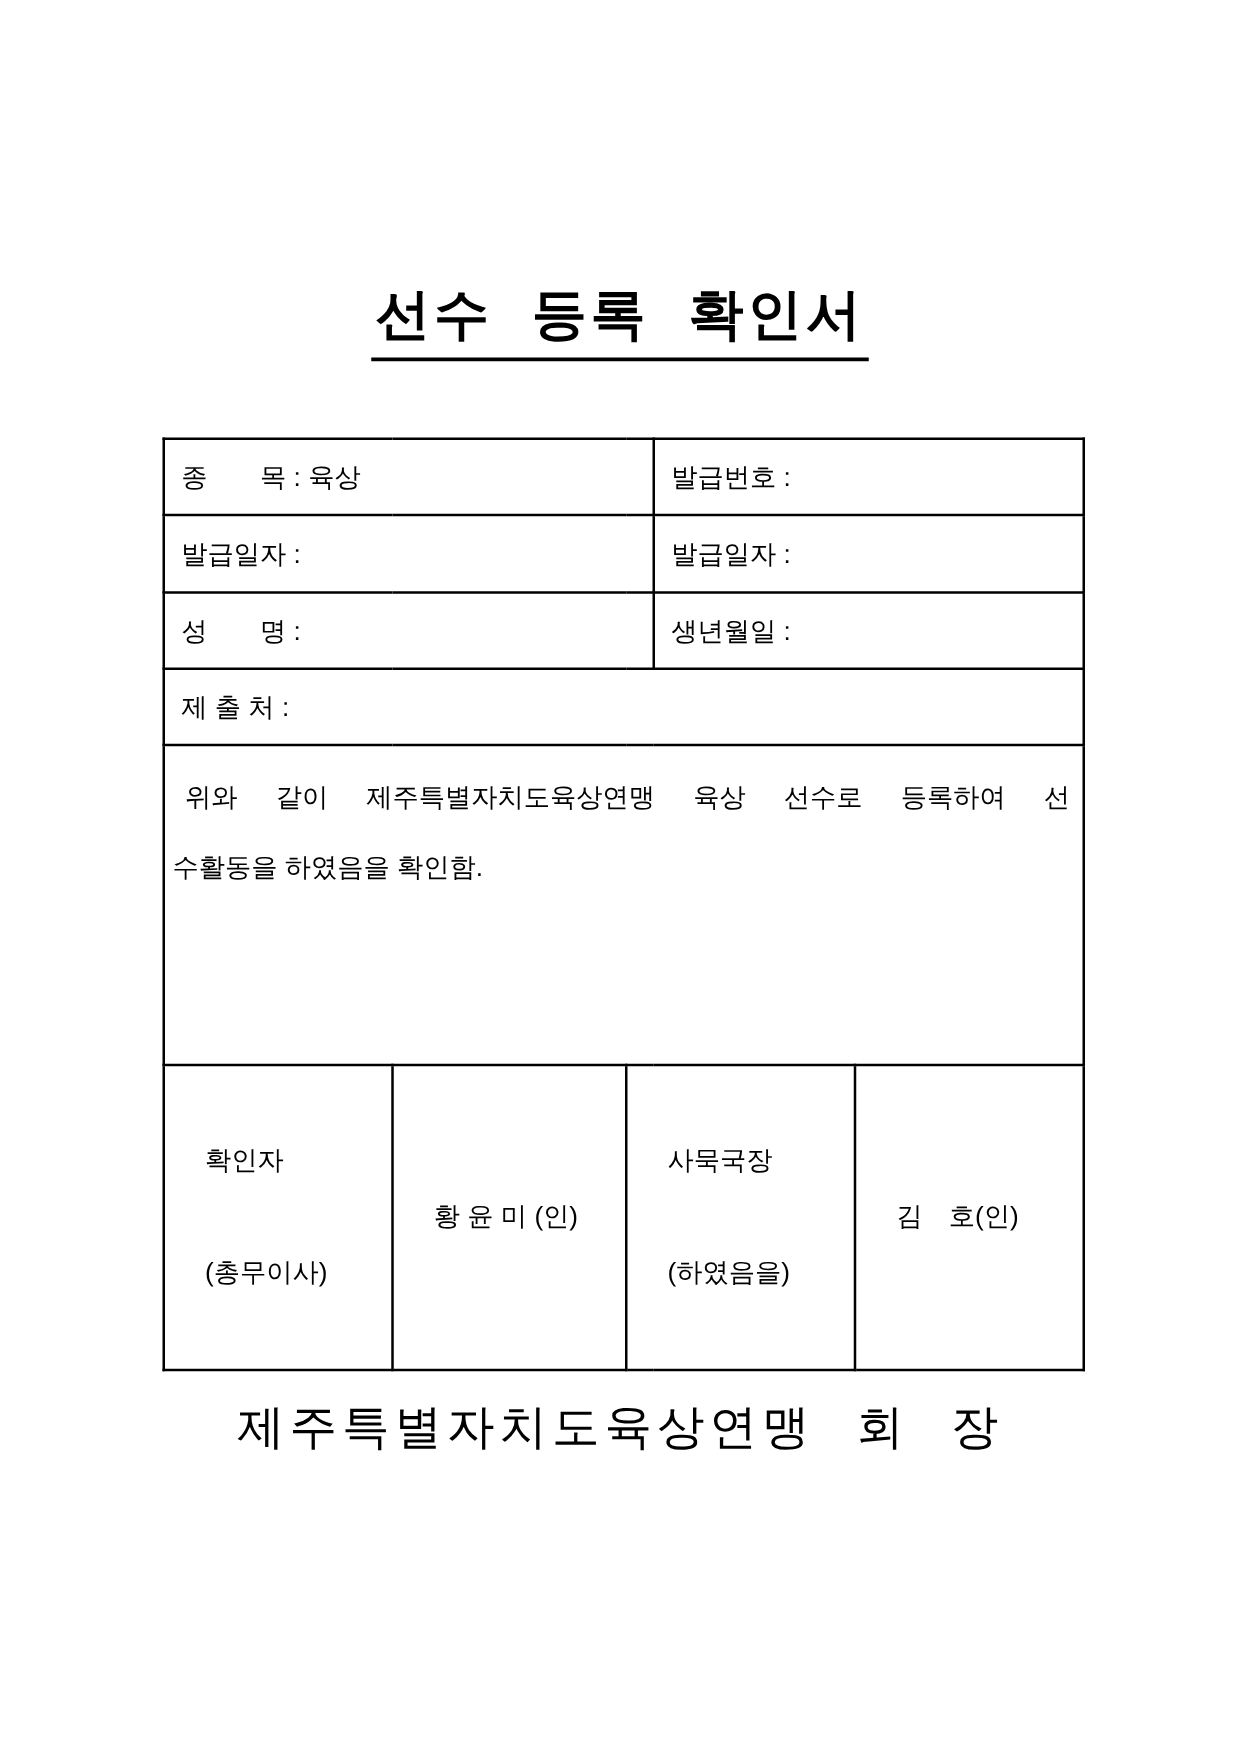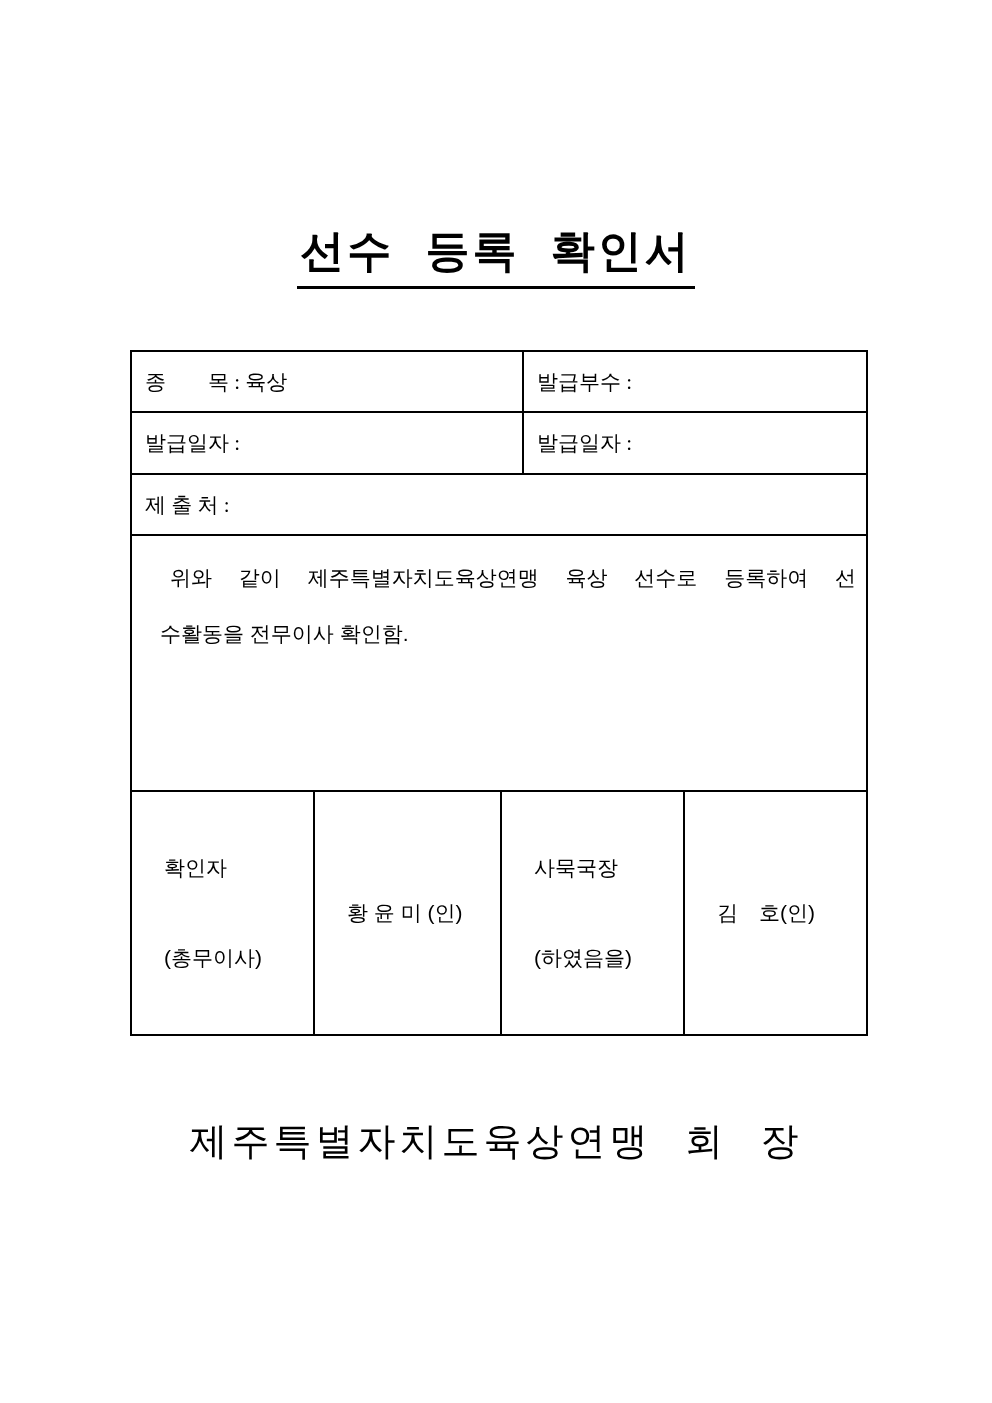--- a/index.html
+++ b/index.html
@@ -47,31 +47,31 @@
     table-layout: fixed;
   }
   .form-table td {
     border: 2px solid #000000;
     font-size: 21px;
     color: #000000;
   }
   .lbl {
     padding-left: 13px;
     vertical-align: middle;
-    font-family: Liberation Serif, serif;
+    font-family: Liberation Sans, sans-serif;
     white-space: pre;
   }
   tr.h57 td { height: 57px; }
   tr.h58 td { height: 58px; }
   tr.stmt td { height: 240px; }
   tr.sig td { height: 75px; }
   
   .statement-cell {
     vertical-align: top;
-    padding: 14px 10px 0 28px;
+    padding: 14px 10px 0 6px;
     font-family: "Liberation Sans", sans-serif;
     font-size: 23px;
     line-height: 56px;
   }
   .st-line1 {
     text-align: justify;
     text-align-last: justify;
     padding-left: 10px;
   }
   .st-line2 {
@@ -116,33 +116,37 @@
     <colgroup>
       <col style="width:183px">
       <col style="width:187px">
       <col style="width:22px">
       <col style="width:161px">
       <col style="width:183px">
     </colgroup>
     <tbody>
       <tr class="h57">
         <td class="lbl" colspan="3">종　　목 : 육상</td>
-        <td class="lbl" colspan="2">발급부수 :</td>
+        <td class="lbl" colspan="2">발급번호 :</td>
       </tr>
       <tr class="h58">
         <td class="lbl" colspan="3">발급일자 :</td>
         <td class="lbl" colspan="2">발급일자 :</td>
+      </tr>
+      <tr class="h57">
+        <td class="lbl" colspan="3">성　　명 :</td>
+        <td class="lbl" colspan="2">생년월일 :</td>
       </tr>
       <tr class="h57">
         <td class="lbl" colspan="5">제 출 처 :</td>
       </tr>
       <tr class="stmt">
         <td class="statement-cell" colspan="5">
           <div class="st-line1">위와 같이 제주특별자치도육상연맹 육상 선수로 등록하여 선</div>
-          <div class="st-line2">수활동을 전무이사 확인함.</div>
+          <div class="st-line2">수활동을 하였음을 확인함.</div>
         </td>
       </tr>
       <tr class="sig">
         <td class="sig-cell">
           <div>확인자</div>
           <div>(총무이사)</div>
         </td>
         <td class="sig-cell">
           <div>황 윤 미 (인)</div>
         </td>

